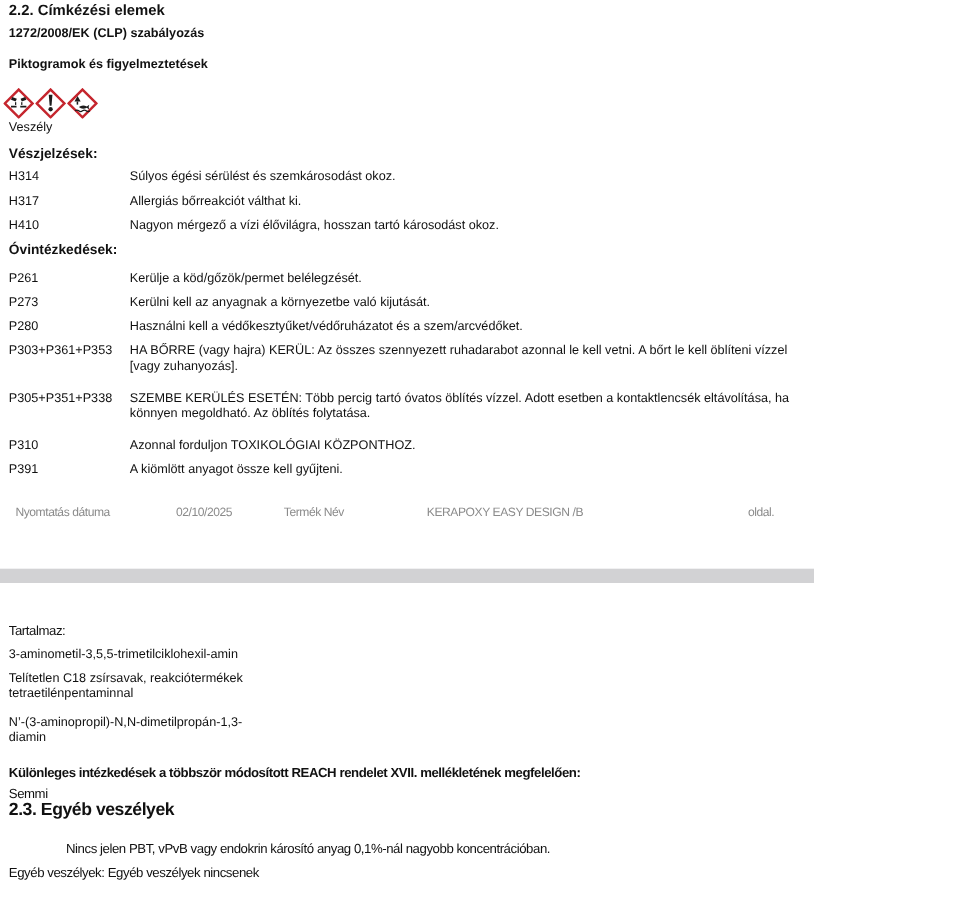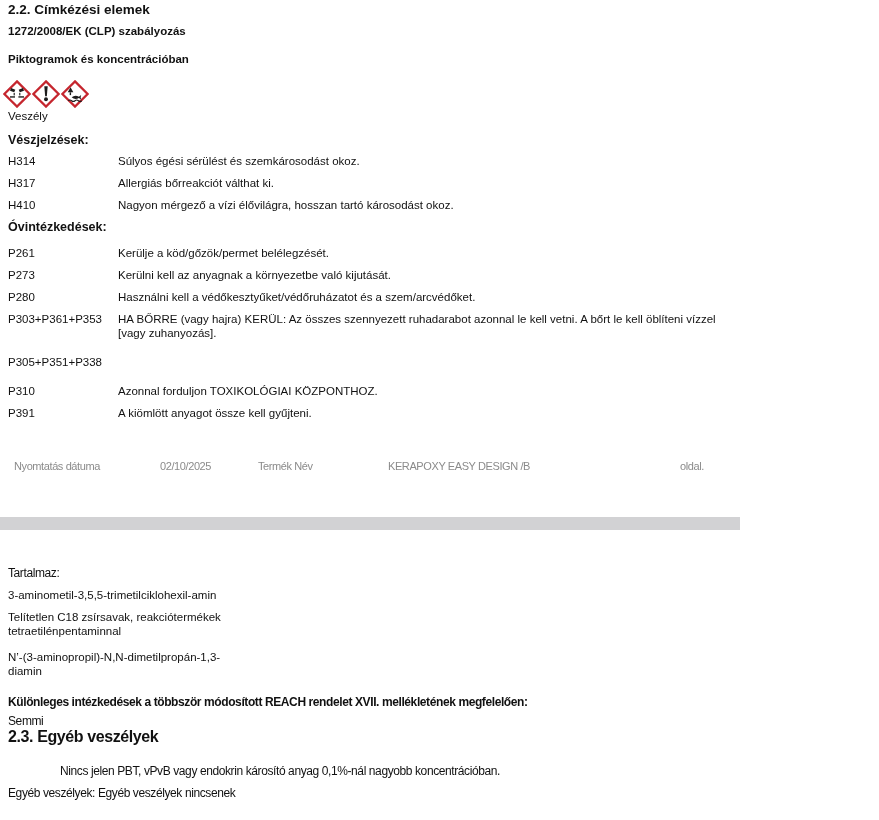--- a/index.html
+++ b/index.html
@@ -66,21 +66,21 @@
   .pbt-line{left:60px;top:764px;font-size:12px;}
   .other-hazards{left:8px;top:786px;font-size:12px;}
 </style>
 </head>
 <body>
 
 <div class="page">
 
   <div class="abs title">2.2. Címkézési elemek</div>
   <div class="abs regulation">1272/2008/EK (CLP) szabályozás</div>
-  <div class="abs picto-heading">Piktogramok és koncentrációban</div>
+  <div class="abs picto-heading">Piktogramok és figyelmeztetések</div>
 
   <div class="abs picto-row">
     <span>
       <svg width="28" height="28" viewBox="0 0 100 100">
         <polygon class="diamond" points="50,5 95,50 50,95 5,50"></polygon>
         <path class="glyph" d="M29 29 l15 6 -4 9 -15 -6 z"></path>
         <path class="glyph" d="M71 29 l-15 6 4 9 15 -6 z"></path>
         <rect class="glyph" x="38" y="46" width="4" height="9"></rect>
         <rect class="glyph" x="58" y="46" width="4" height="9"></rect>
         <path class="glyph" d="M25 58 h18 v5 h-18 z"></path>
@@ -136,20 +136,21 @@
     <div class="row">
       <span class="code">P280</span>
       <span class="txt">Használni kell a védőkesztyűket/védőruházatot és a szem/arcvédőket.</span>
     </div>
     <div class="row">
       <span class="code">P303+P361+P353</span>
       <span class="txt">HA BŐRRE (vagy hajra) KERÜL: Az összes szennyezett ruhadarabot azonnal le kell vetni. A bőrt le kell öblíteni vízzel [vagy zuhanyozás].</span>
     </div>
     <div class="row">
       <span class="code">P305+P351+P338</span>
+      <span class="txt">SZEMBE KERÜLÉS ESETÉN: Több percig tartó óvatos öblítés vízzel. Adott esetben a kontaktlencsék eltávolítása, ha könnyen megoldható. Az öblítés folytatása.</span>
     </div>
     <div class="row">
       <span class="code">P310</span>
       <span class="txt">Azonnal forduljon TOXIKOLÓGIAI KÖZPONTHOZ.</span>
     </div>
     <div class="row">
       <span class="code">P391</span>
       <span class="txt">A kiömlött anyagot össze kell gyűjteni.</span>
     </div>
   </div>

